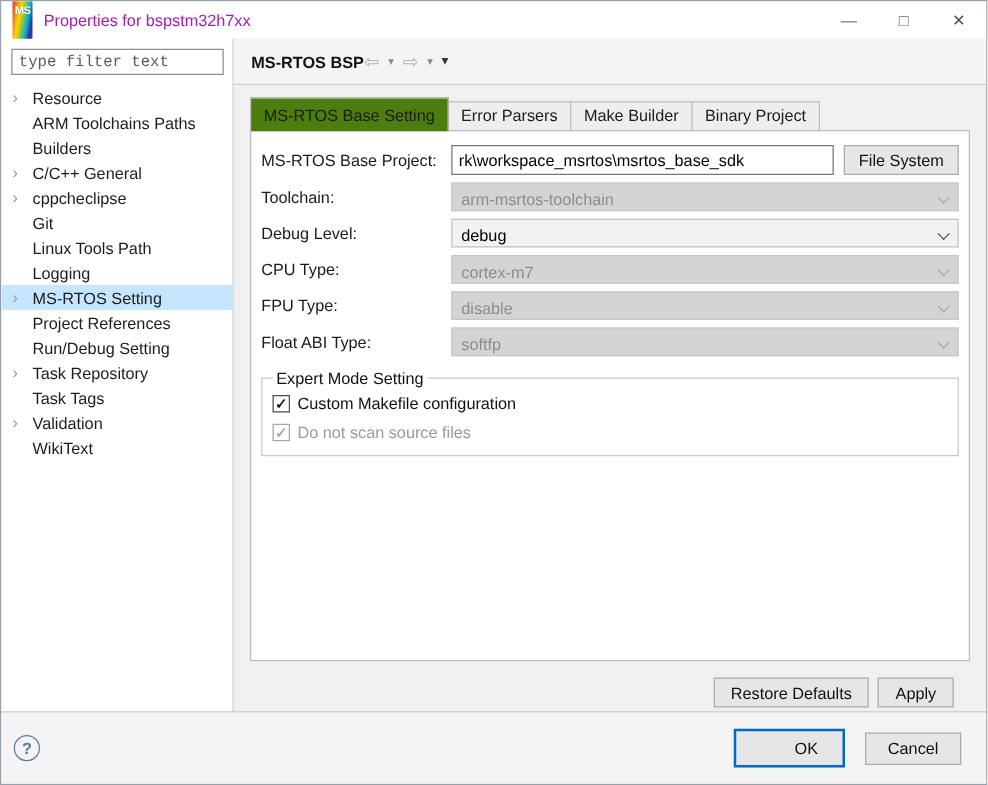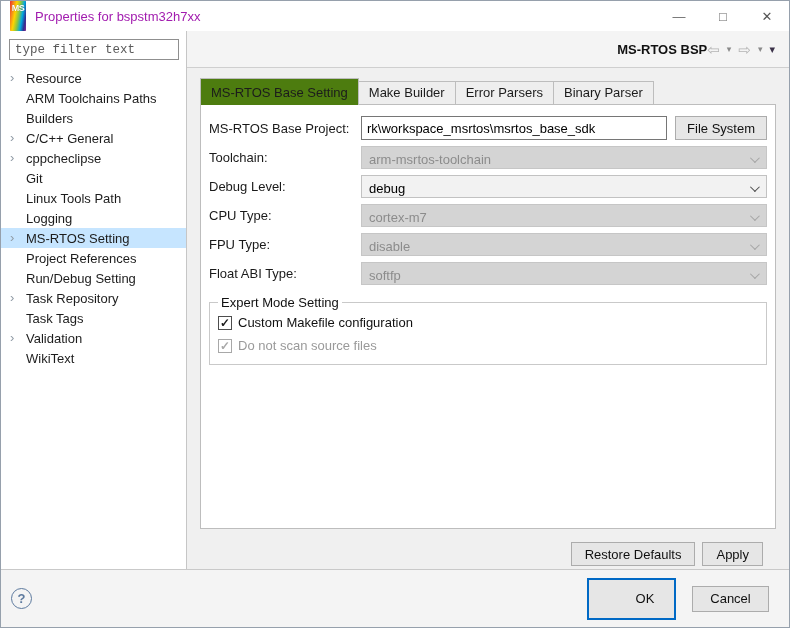--- a/index.html
+++ b/index.html
@@ -27,21 +27,21 @@
     padding:0 5px; font-size:12.5px; font-family:Liberation Mono, monospace; color:#222; }
   .filter-input::placeholder { color:#5a5a5a; }
   .tree-item { height:20px; display:flex; align-items:center; font-size:13px; color:#1c1c1c; cursor:default; }
   .tree-item .twisty { width:16px; margin-left:9px; color:#8f9aa5; font-size:13px; line-height:20px; text-align:left; }
   .tree-item .tlabel { white-space:nowrap; }
   .tree-item.selected { background:#c6e5ff; }
 
   
   .rightcol { flex:1; display:flex; flex-direction:column; background:#f0f0f0; min-width:0; }
   .pheader { height:37px; background:#f4f4f4; border-bottom:1px solid #cfcfcf; display:flex; align-items:center;
-    justify-content:flex-end; padding:0 14px; }
+    justify-content:flex-start; padding:0 14px; }
   .ptitle { font-size:13px; font-weight:bold; color:#111; }
   .nav { display:flex; align-items:center; gap:7px; }
   .nav-arrow { color:#b3b3b3; font-size:15px; line-height:1; }
   .nav-tri { color:#8a8a8a; font-size:9px; line-height:1; }
   .nav-tri.menu { color:#3a3148; font-size:11px; }
 
   
   .tabswrap { padding:10px 13px 0; flex:1; }
   .tabs { display:flex; align-items:flex-end; position:relative; z-index:2; }
   .tab { border:1px solid #bdbdbd; border-bottom:none; background:#eeeeee; color:#1c1c1c;
@@ -74,21 +74,21 @@
   .actions { display:flex; justify-content:flex-end; gap:7px; padding:13px 13px 0; }
   .btn { background:#e6e6e6; border:1px solid #acacac; height:24px; font-size:13px; padding:0 13px;
     display:flex; align-items:center; justify-content:center; color:#111; cursor:default; }
 
   
   .bottombar { position:absolute; left:0; right:0; bottom:0; height:58px; background:#f4f4f4;
     border-top:1px solid #c9c9c9; display:flex; align-items:center; }
   .help-circle { width:21px; height:21px; margin-left:10px; border:1.5px solid #5d7a9e; border-radius:50%;
     color:#5d7a9e; font-size:13px; font-weight:bold; display:flex; align-items:center; justify-content:center; }
   .bspacer { flex:1; }
-  .btn.ok { width:89px; height:42px; border:2px solid #0069c5; margin-right:16px;padding-left:40px; }
+  .btn.ok { width:89px; height:31px; border:2px solid #0069c5; margin-right:16px;padding-left:40px; }
   .btn.cancel { width:77px; height:26px; margin-right:20px; }
 </style>
 </head>
 <body>
 
 <div class="window">
 
   <div class="titlebar">
     <div class="app-icon">MS</div>
     <div class="title-text">Properties for bspstm32h7xx</div>
@@ -180,23 +180,23 @@
           <span class="nav-tri">▾</span>
           <span class="nav-arrow">⇨</span>
           <span class="nav-tri">▾</span>
           <span class="nav-tri menu">▾</span>
         </div>
       </div>
 
       <div class="tabswrap">
         <div class="tabs">
           <div class="tab active">MS-RTOS Base Setting</div>
+          <div class="tab">Error Parsers</div>
           <div class="tab">Make Builder</div>
-          <div class="tab">Error Parsers</div>
-          <div class="tab">Binary Parser</div>
+          <div class="tab">Binary Project</div>
         </div>
 
         <div class="panel">
 
           <div class="frow">
             <span class="flabel">MS-RTOS Base Project:</span>
             <input class="text-input" value="rk\workspace_msrtos\msrtos_base_sdk" style="">
             <div class="fbtn">File System</div>
           </div>
 

